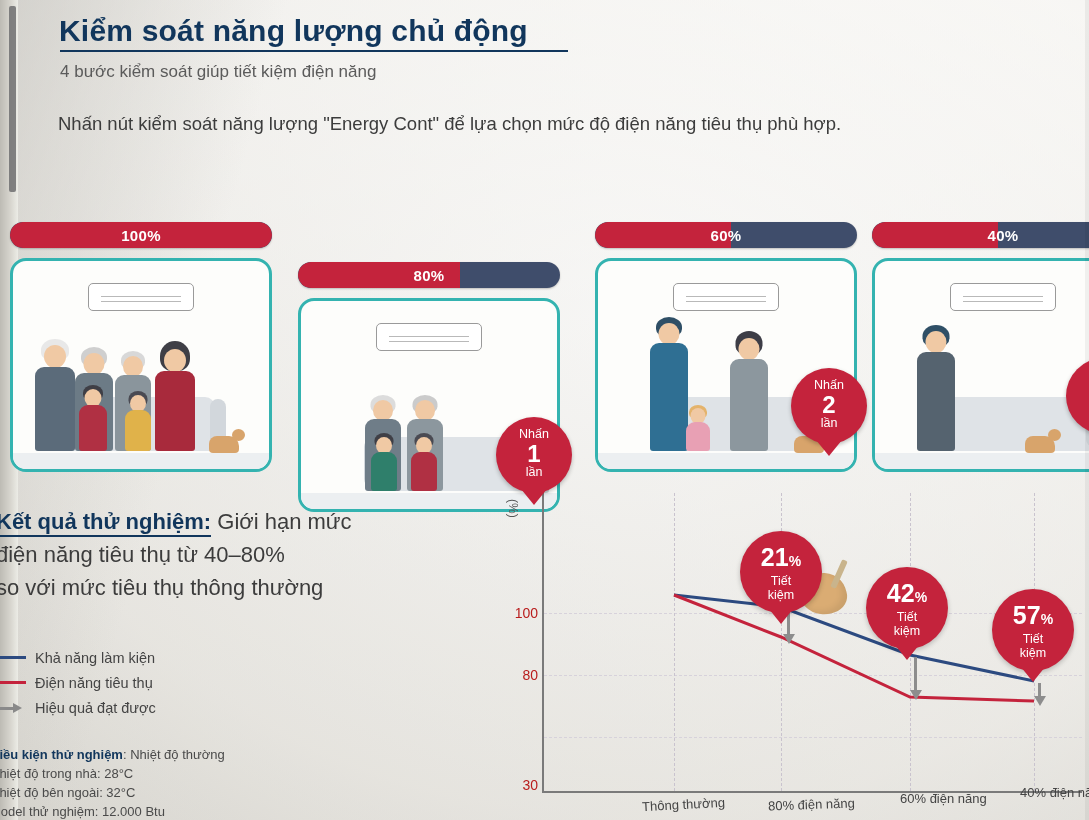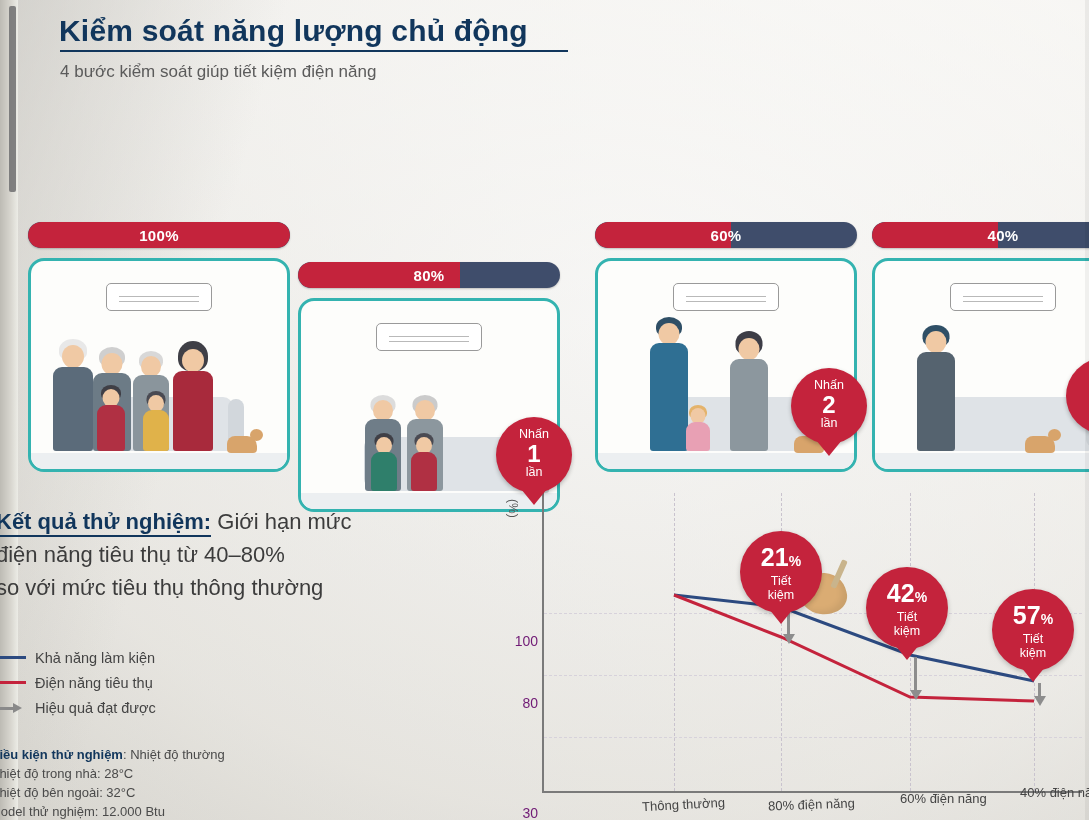--- a/index.html
+++ b/index.html
@@ -83,21 +83,21 @@
   .panels {
     position: absolute;
     left: 10px; top: 222px;
     width: 1079px; height: 250px;
   }
   .panel {
     position: absolute;
     top: 0;
     width: 262px;
   }
-  .panel:nth-child(1) { left: 18px; }
+  .panel:nth-child(1) { left: 0px; }
   .panel:nth-child(2) { left: 288px; margin-top: 40px; }
   .panel:nth-child(3) { left: 585px; }
   .panel:nth-child(4) { left: 862px; }
 
   .bar {
     position: relative;
     height: 26px;
     border-radius: 13px;
     overflow: hidden;
     background: #3f4d6b;
@@ -350,22 +350,21 @@
     font-size: 12px;
     color: #555;
     writing-mode: vertical-rl;
   }
   .y-tick {
     position: absolute;
     left: 0;
     width: 38px;
     text-align: right;
     font-size: 14px;
-    color: #701a75;
-    margin-top: 28px;
+    color: #b91c1c;
   }
   .grid-v {
     position: absolute;
     top: 8px;
     width: 1px; height: 298px;
     border-left: 1px dashed #c9c3ce;
   }
   .grid-h {
     position: absolute;
     left: 44px;
@@ -465,20 +464,21 @@
 
 <div class="page">
   <div class="paper-shade"></div>
   <div class="left-edge"></div>
   <div class="spine-bar"></div>
 
   <div class="title">Kiểm soát năng lượng chủ động</div>
   <div class="title-underline"></div>
   <div class="subtitle">4 bước kiểm soát giúp tiết kiệm điện năng</div>
   <div class="body-text">
+    <p>Nhấn nút kiểm soát năng lượng "Energy Cont" để lựa chọn mức độ điện năng tiêu thụ phù hợp.</p>
   </div>
 
   <div class="panels">
 
     <div class="panel">
       <div class="bar">
         <div class="fill full" style="width:100%"></div>
         <div class="pct">100%</div>
       </div>
       <div class="photo">

